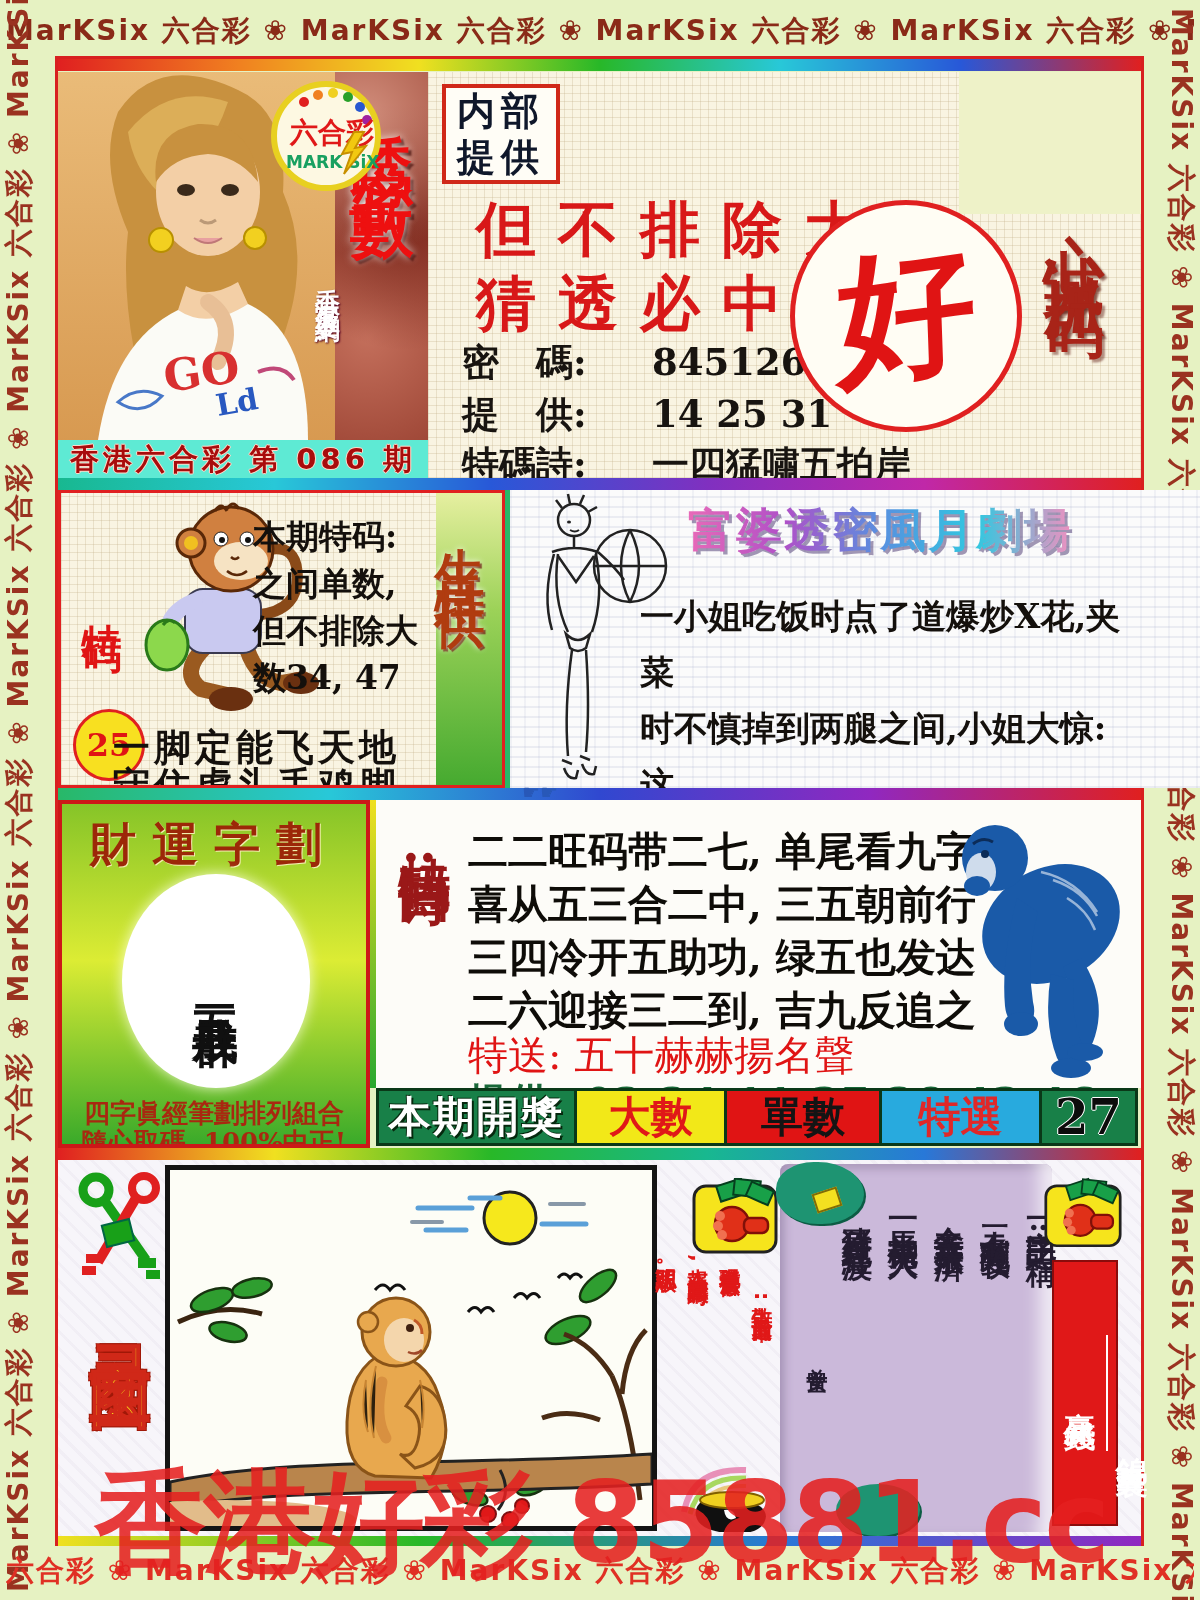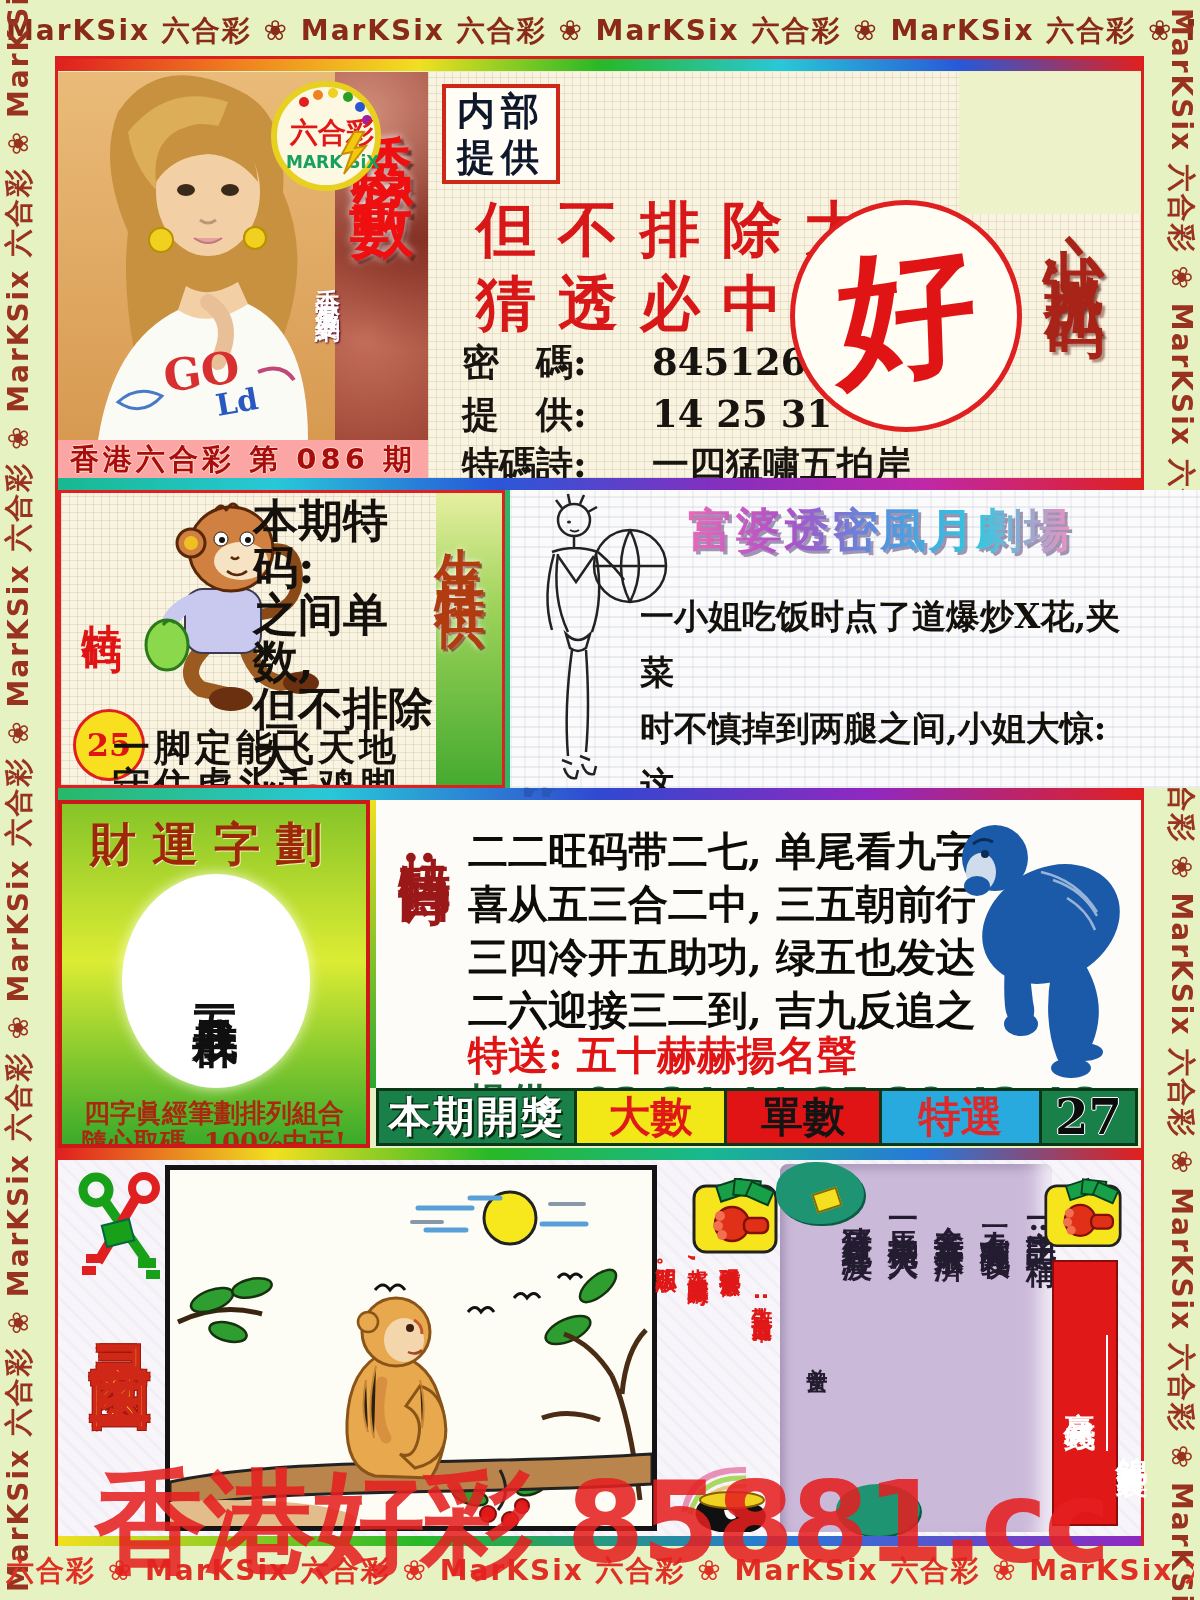--- a/index.html
+++ b/index.html
@@ -37,21 +37,21 @@
     background:
       radial-gradient(circle at 30% 12%, rgba(255,205,185,.55), transparent 42%),
       radial-gradient(circle at 75% 42%, rgba(110,28,18,.65), transparent 55%),
       radial-gradient(circle at 35% 72%, rgba(255,175,150,.4), transparent 48%),
       #9c4434; }
   .tou-mi-shu { position:absolute; right:2px; top:10px; writing-mode:vertical-rl;
     font-family:"DejaVu Serif",serif; font-size:64px; font-weight:900; color:#ee1010;
     letter-spacing:32px; text-shadow:0 0 8px rgba(255,255,255,.85), 3px 3px 2px #4a0800; }
   .site-vert { position:absolute; left:253px; top:196px; writing-mode:vertical-rl;
     font-size:25px; font-weight:bold; color:#ffffff; letter-spacing:8px; text-shadow:1px 1px 2px #502; }
-  .issue-banner { position:absolute; left:0; top:368px; width:370px; height:50px; background:#fca5a5;
+  .issue-banner { position:absolute; left:0; top:368px; width:370px; height:50px; background:#5eead4;
     color:#a80c0c; font-size:29px; font-weight:900; text-align:center; line-height:38px; letter-spacing:4px;
     text-shadow:-1px 0 #ffd8c8, 1px 0 #ffd8c8, 0 -1px #ffd8c8, 0 1px #ffd8c8; }
   .logo { position:absolute; left:212px; top:8px; width:112px; height:112px; z-index:5; }
 
   
   .secret-panel { position:absolute; left:428px; top:72px; width:713px; height:406px; overflow:hidden; }
   .corner-block { position:absolute; right:0; top:0; width:182px; height:142px; background:#eef2c8; }
   .stamp { position:absolute; left:14px; top:12px; width:118px; height:100px; background:#fffdf6;
     border:4px solid #d02818; color:#0f172a; font-weight:900; font-size:38px; line-height:46px;
     text-align:center; letter-spacing:6px; }
@@ -71,21 +71,21 @@
     text-shadow:3px 3px 2px rgba(90,20,10,.45); }
 
   
   .zodiac-panel { position:absolute; left:58px; top:490px; width:447px; height:298px;
     border:3px solid #e02020; overflow:hidden; }
   .zp-left-label { position:absolute; left:14px; top:98px; writing-mode:vertical-rl; font-size:40px;
     font-weight:900; color:#e01414; letter-spacing:14px; }
   .zp-circle { position:absolute; left:12px; top:216px; width:72px; height:72px; border-radius:50%;
     background:#f8e020; border:3px solid #e02020; color:#e01414; font-size:32px; font-weight:900;
     text-align:center; line-height:66px; font-family:"DejaVu Serif",serif; }
-  .zp-lines { position:absolute; left:192px; top:4px; width:186px; font-size:45px; line-height:47px;
+  .zp-lines { position:absolute; left:192px; top:20px; width:186px; font-size:33px; line-height:47px;
     font-weight:900; color:#14100c; font-family:"DejaVu Serif",serif; }
   .zp-footer { position:absolute; left:52px; width:336px; font-size:37px; font-weight:900; color:#14100c;
     font-family:"DejaVu Serif",serif; letter-spacing:4px; }
   .zp-f1 { top:230px; } .zp-f2 { top:268px; }
   .zp-strip { position:absolute; right:0; top:0; width:66px; height:100%;
     background:linear-gradient(180deg,#e6efa0,#9cd258 40%,#46aa30); }
   .zp-strip-label { position:absolute; right:8px; top:14px; writing-mode:vertical-rl; font-size:50px;
     font-weight:900; color:#b03c10; letter-spacing:18px; font-family:"DejaVu Serif",serif;
     text-shadow:0 0 6px rgba(255,255,255,.9), 2px 2px 1px #6a2808; }
   .zp-monkey { position:absolute; left:58px; top:4px; }
@@ -122,21 +122,21 @@
   .fp-foot1 { top:292px; } .fp-foot2 { top:321px; }
 
   
   .poem-panel { position:absolute; left:370px; top:800px; width:771px; height:288px; background:#fdfcf8;
     border-left:6px solid transparent;
     border-image:linear-gradient(180deg,#f0e020,#28a830) 1; overflow:hidden; }
   .pp-left { position:absolute; left:14px; top:16px; writing-mode:vertical-rl; font-size:52px;
     font-weight:900; color:#9a1818; letter-spacing:8px; font-family:"DejaVu Serif",serif; }
   .pp-poem { position:absolute; left:92px; top:12px; width:560px; font-size:40px; line-height:53px;
     font-weight:900; color:#0e0c08; font-family:"DejaVu Serif",serif;margin-top:12px; }
-  .pp-special { position:absolute; left:92px; top:228px; font-size:40px; font-weight:700; color:#e01414;
+  .pp-special { position:absolute; left:92px; top:228px; font-size:40px; font-weight:400; color:#e01414;
     font-family:"DejaVu Serif",serif; }
   .pp-provide { position:absolute; left:92px; top:243px; margin-top:32px; font-size:40px; font-weight:900;
     color:#186838; font-family:"DejaVu Serif",serif; letter-spacing:2px; }
   .pp-chimp { position:absolute; right:8px; top:6px; }
   .pointer-hands { position:absolute; left:522px; top:780px; font-size:20px; color:#2858b8; z-index:6; }
 
   
   .result-row { position:absolute; left:376px; top:1088px; width:762px; height:58px; display:flex;
     border:3px solid #0a3818; background:#737373; }
   .rcell { height:100%; display:flex; align-items:center; justify-content:center; font-weight:900;

